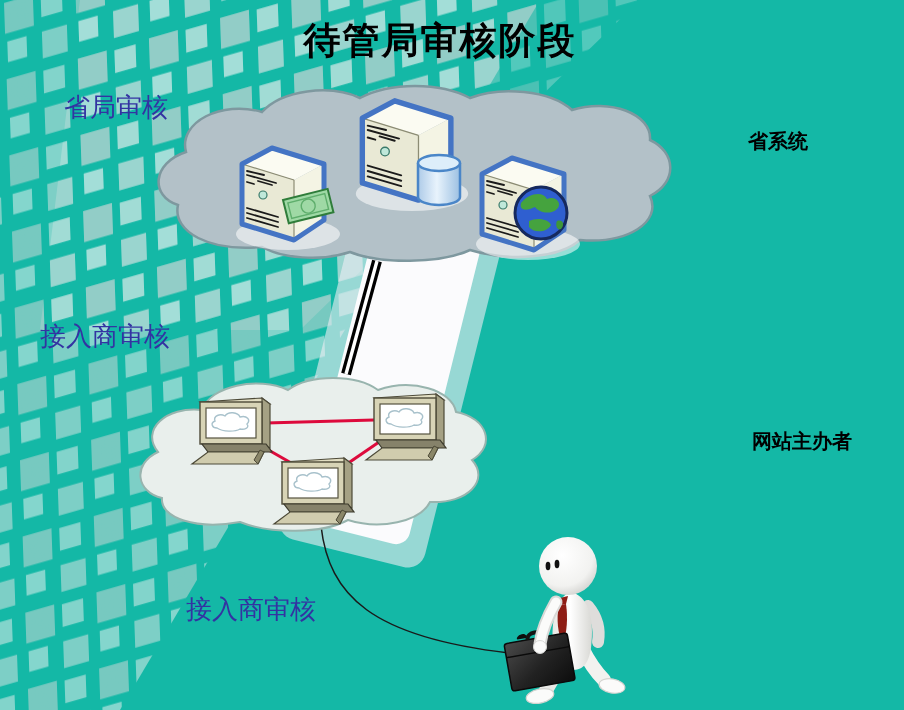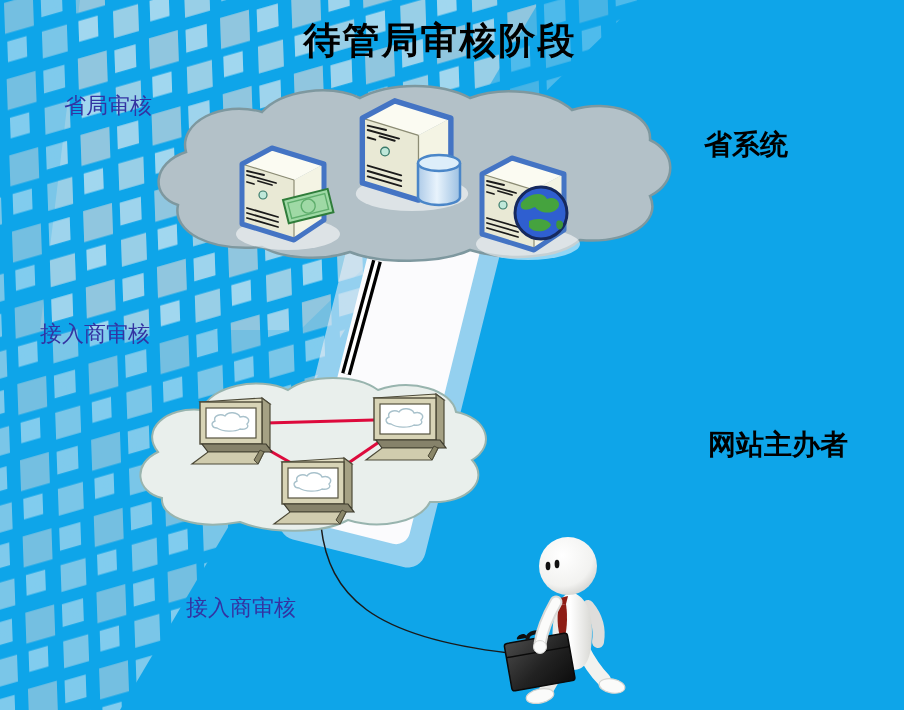--- a/index.html
+++ b/index.html
@@ -1,26 +1,26 @@
 <!DOCTYPE html>
 <html><head>
 <meta charset="utf-8">
 <style>
   html,body{margin:0;padding:0;background:#ffffff;}
   #canvas{
     position:relative;
     width:904px;height:710px;
     overflow:hidden;
-    background:#0ea5e9;
+    background:#14b8a6;
     font-family:"Liberation Serif","DejaVu Serif",serif;
   }
   #artwork{position:absolute;left:0;top:0;width:904px;height:710px;}
   .lbl{position:absolute;white-space:nowrap;line-height:1.1;}
-  .lbl-blue{color:#3333a2;font-size:22px;font-weight:400;}
-  .lbl-black{color:#000000;font-size:28px;font-weight:700;}
+  .lbl-blue{color:#3333a2;font-size:26px;font-weight:400;}
+  .lbl-black{color:#000000;font-size:20px;font-weight:700;margin-left:44px;}
   #title{
     position:absolute;left:0;top:16px;width:880px;
     text-align:center;color:#000;font-size:37px;font-weight:700;
     letter-spacing:2px;
   }
 </style>
 </head>
 <body>
 
 <div id="canvas">

